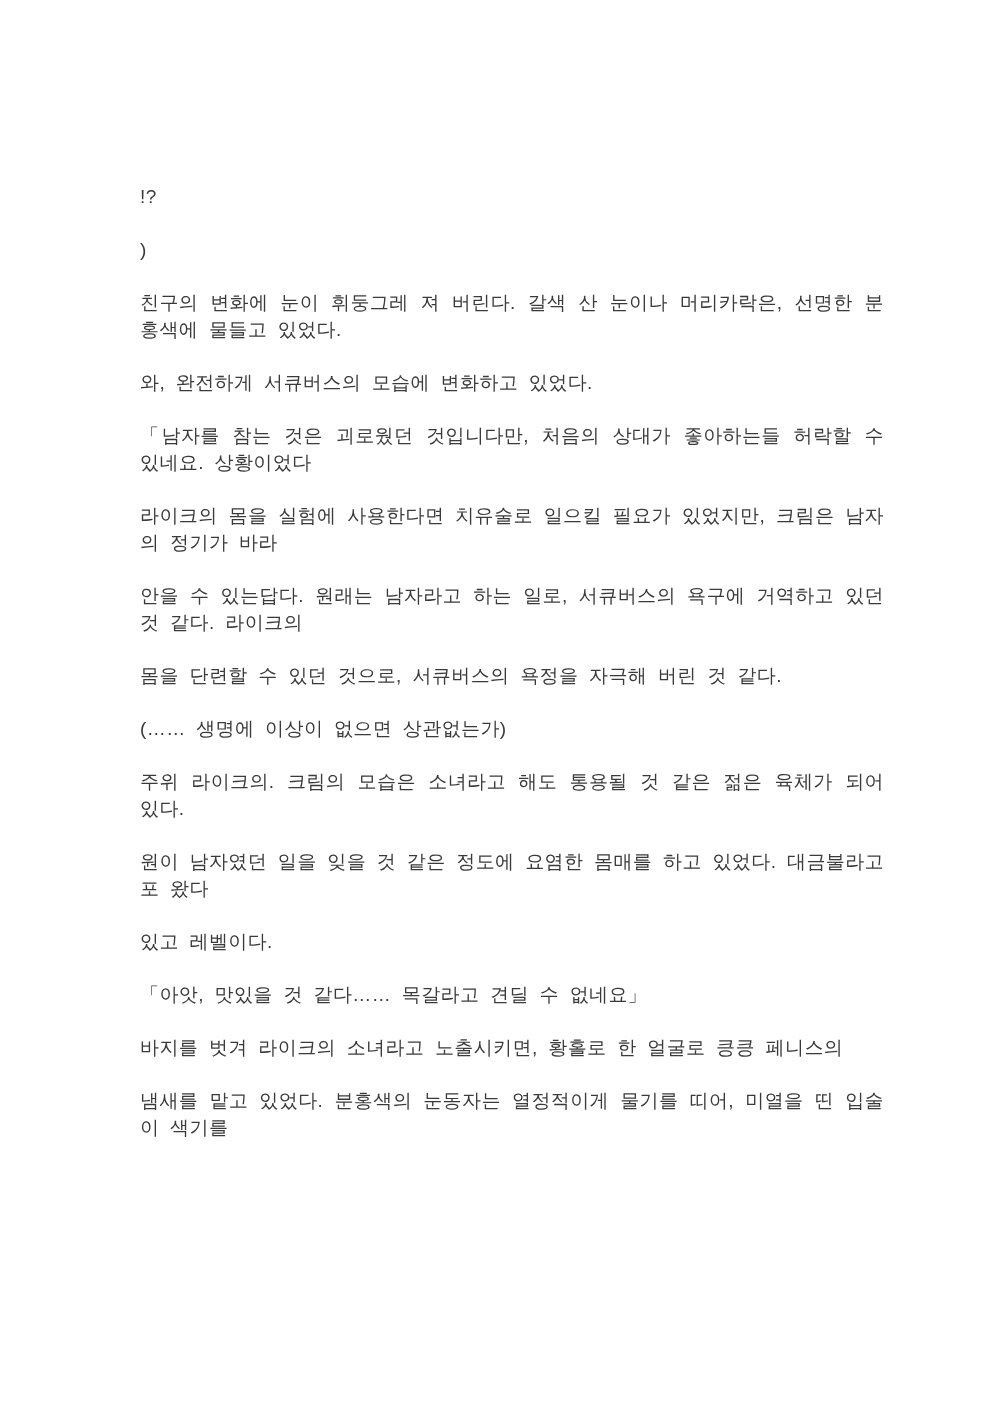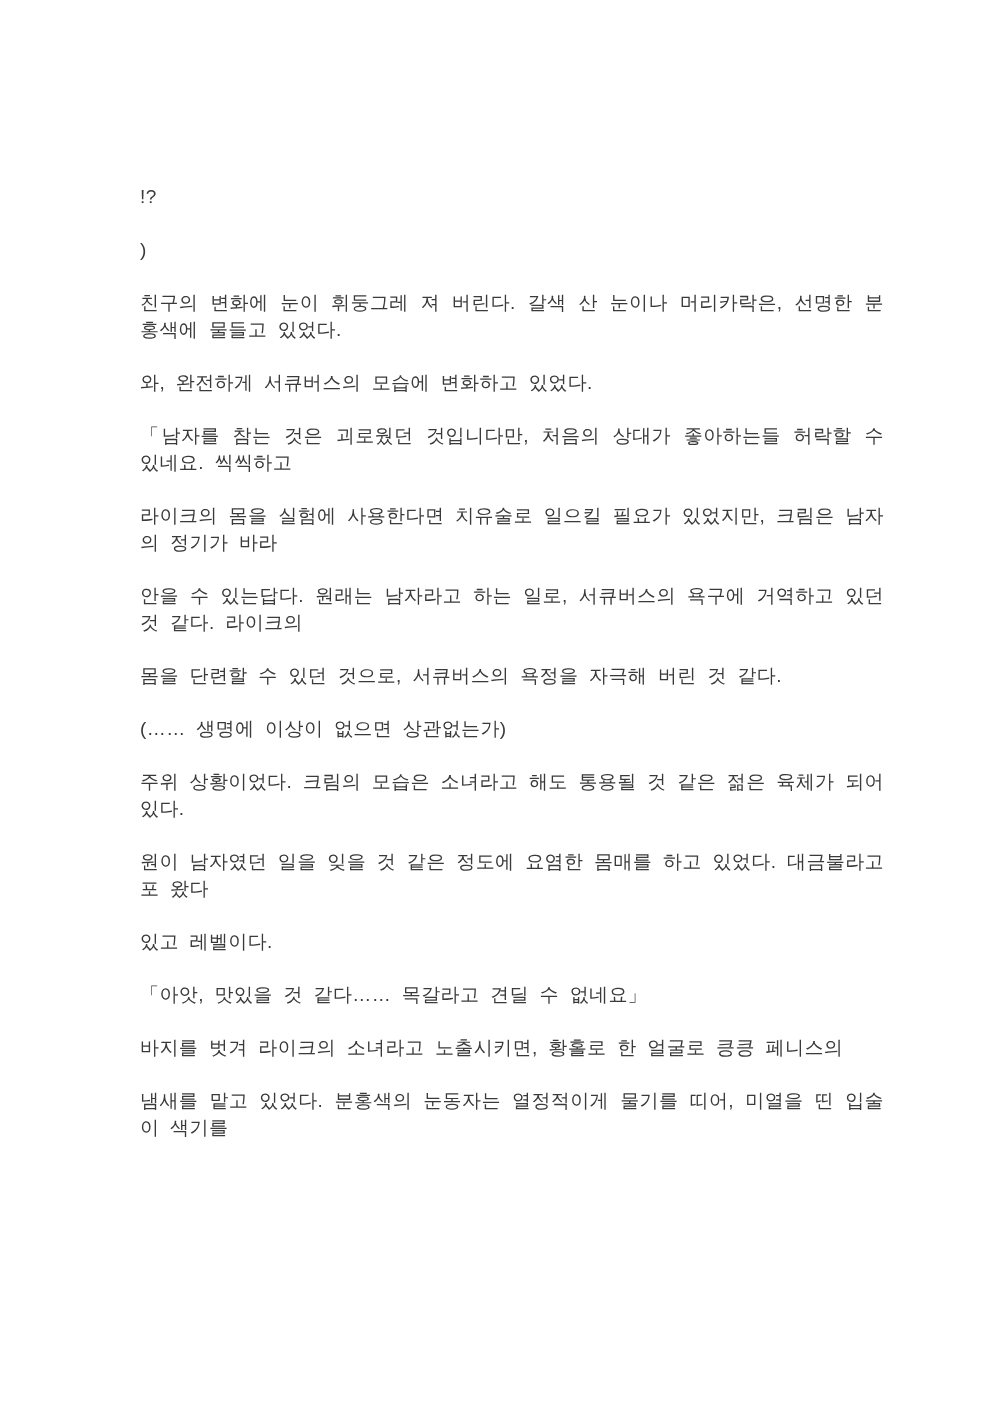--- a/index.html
+++ b/index.html
@@ -36,25 +36,25 @@
 </style>
 </head>
 <body>
 
 <div class="page">
   <div class="text-content">
       <p class="para">!?</p>
       <p class="para">)</p>
       <p class="para">친구의 변화에 눈이 휘둥그레 져 버린다. 갈색 산 눈이나 머리카락은, 선명한 분홍색에 물들고 있었다.</p>
       <p class="para">와, 완전하게 서큐버스의 모습에 변화하고 있었다.</p>
-      <p class="para">「남자를 참는 것은 괴로웠던 것입니다만, 처음의 상대가 좋아하는들 허락할 수 있네요. 씩씩하고</p>
+      <p class="para">「남자를 참는 것은 괴로웠던 것입니다만, 처음의 상대가 좋아하는들 허락할 수 있네요. 상황이었다</p>
       <p class="para">라이크의 몸을 실험에 사용한다면 치유술로 일으킬 필요가 있었지만, 크림은 남자의 정기가 바라</p>
       <p class="para">안을 수 있는답다. 원래는 남자라고 하는 일로, 서큐버스의 욕구에 거역하고 있던 것 같다. 라이크의</p>
       <p class="para">몸을 단련할 수 있던 것으로, 서큐버스의 욕정을 자극해 버린 것 같다.</p>
       <p class="para">(…… 생명에 이상이 없으면 상관없는가)</p>
-      <p class="para">주위 상황이었다. 크림의 모습은 소녀라고 해도 통용될 것 같은 젊은 육체가 되어 있다.</p>
+      <p class="para">주위 라이크의. 크림의 모습은 소녀라고 해도 통용될 것 같은 젊은 육체가 되어 있다.</p>
       <p class="para">원이 남자였던 일을 잊을 것 같은 정도에 요염한 몸매를 하고 있었다. 대금불라고 포 왔다</p>
       <p class="para">있고 레벨이다.</p>
       <p class="para">「아앗, 맛있을 것 같다…… 목갈라고 견딜 수 없네요」</p>
       <p class="para">바지를 벗겨 라이크의 소녀라고 노출시키면, 황홀로 한 얼굴로 킁킁 페니스의</p>
       <p class="para">냄새를 맡고 있었다. 분홍색의 눈동자는 열정적이게 물기를 띠어, 미열을 띤 입술이 색기를</p>
     </div>
 </div>
 
 </body></html>

